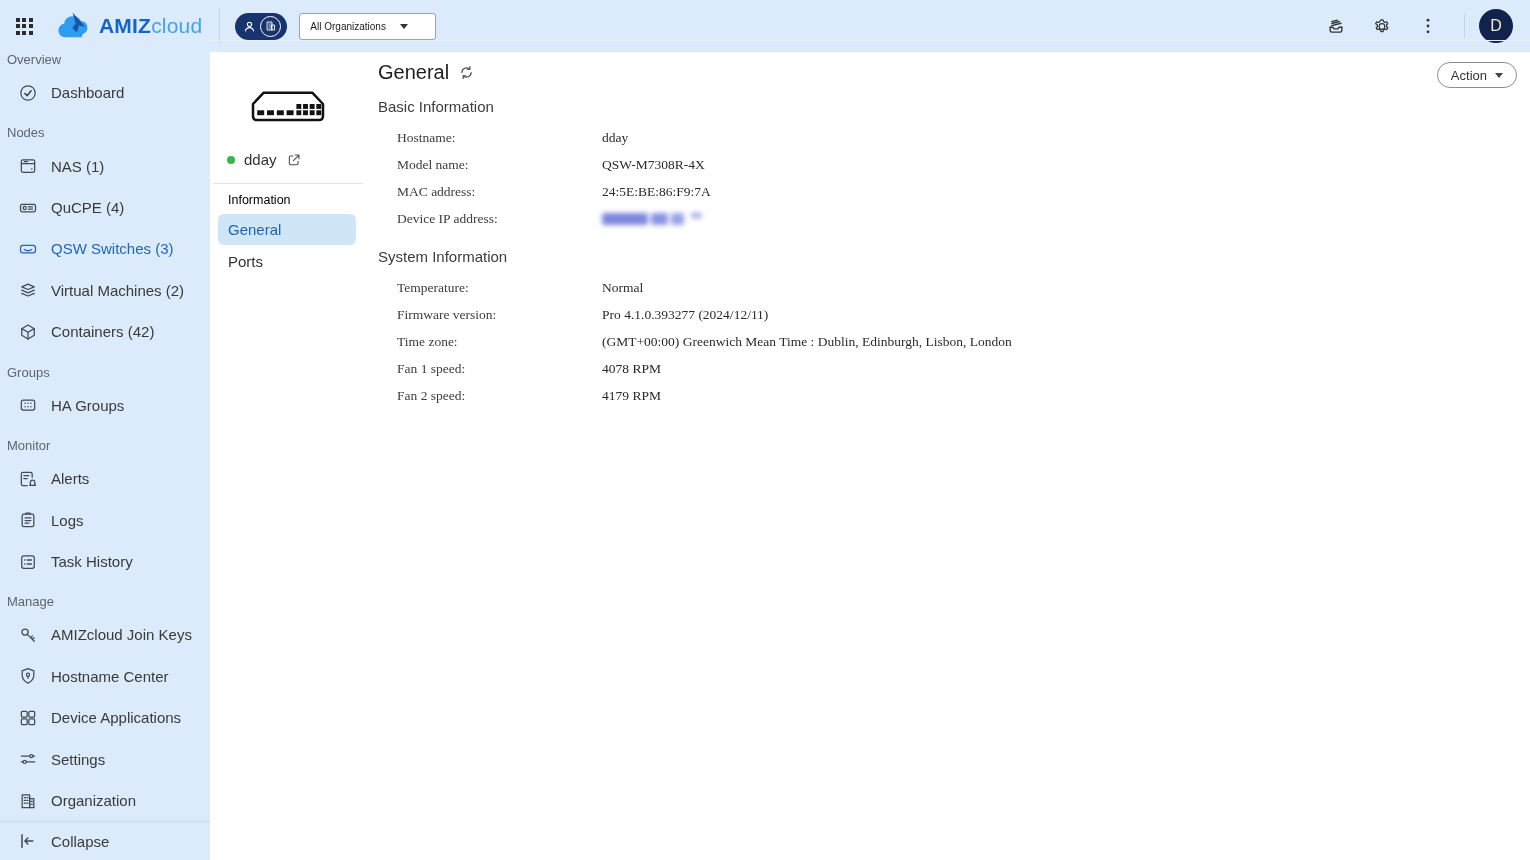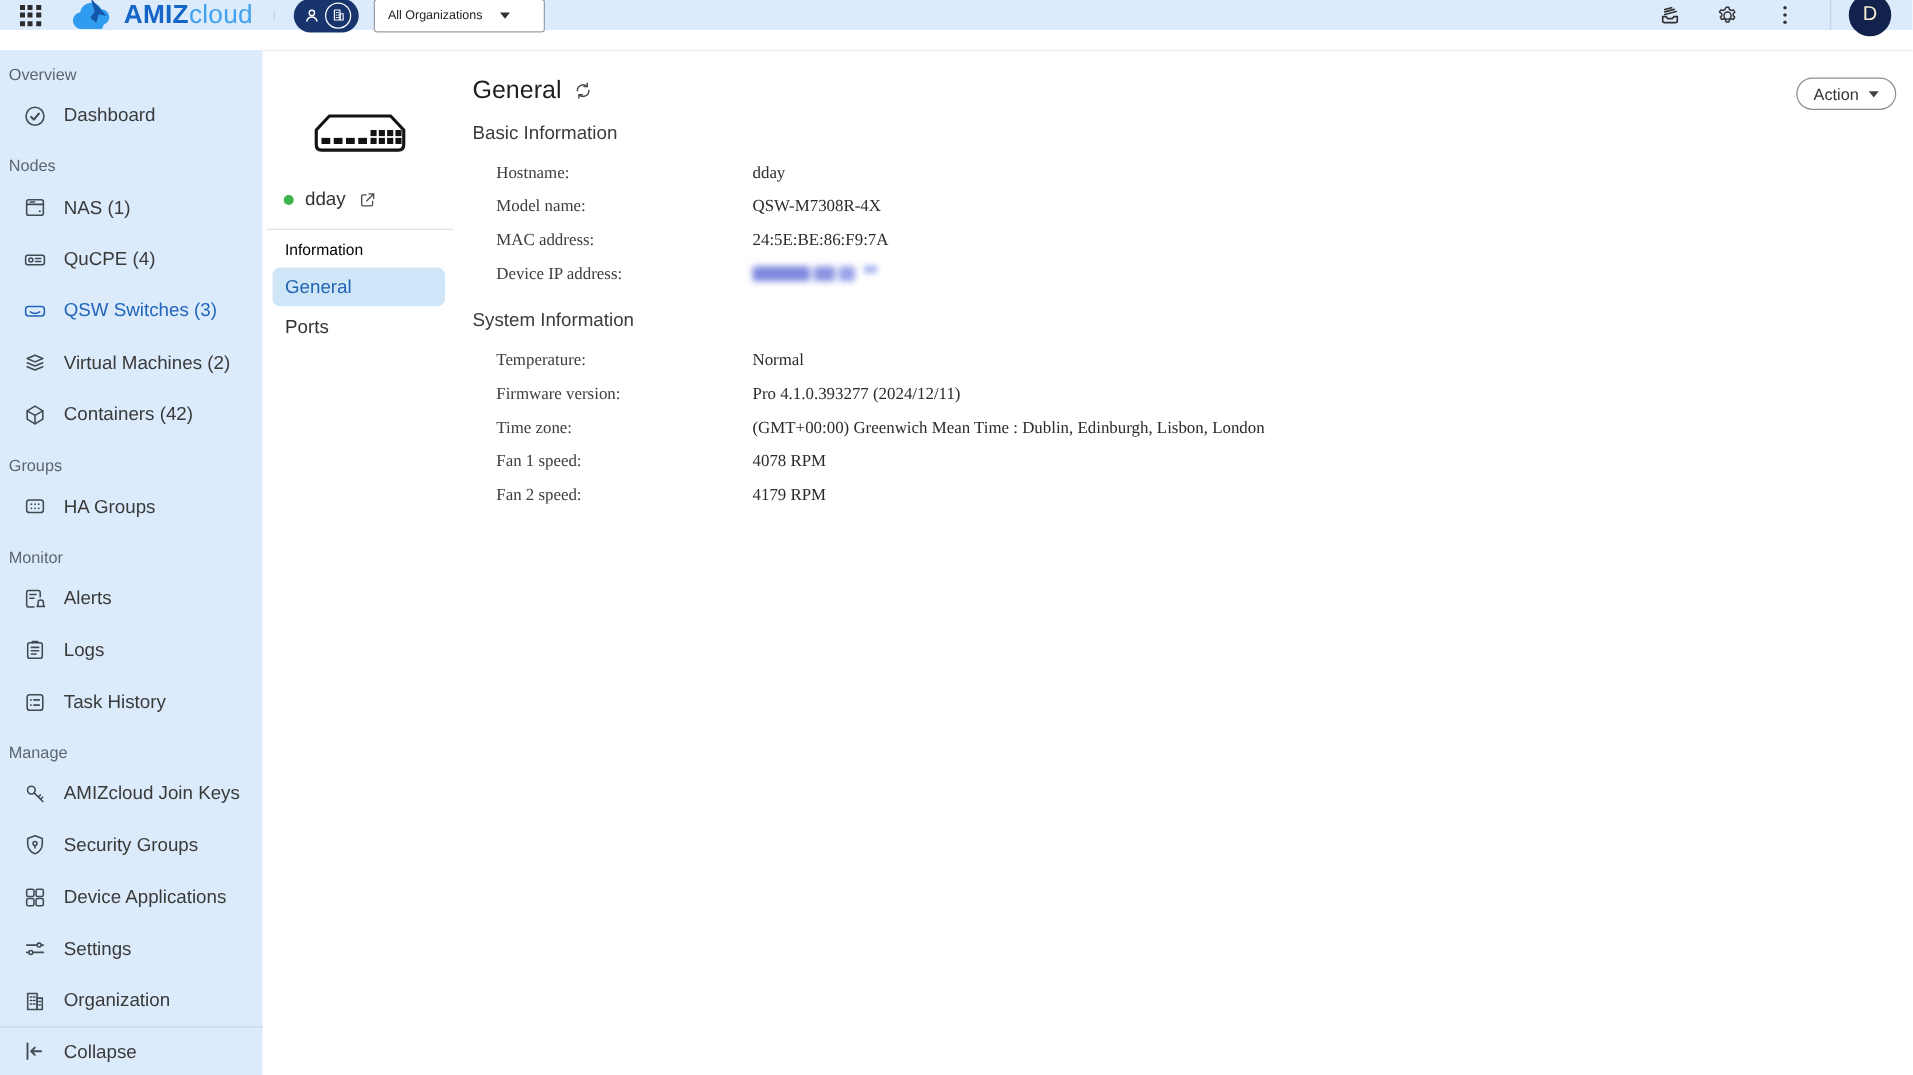--- a/index.html
+++ b/index.html
@@ -2,21 +2,21 @@
 <html><head>
 <meta charset="utf-8">
 <style>
   * { box-sizing: border-box; margin: 0; padding: 0; }
   html,body { width:1530px; height:860px; overflow:hidden;
     font-family:"Liberation Sans", sans-serif; background:#fff; color:#333; }
   svg { display:block; }
   .stroke { fill:none; stroke:currentColor; stroke-width:1.5; stroke-linecap:round; stroke-linejoin:round; }
 
   
-  .topbar { position:absolute; top:0; left:0; right:0; height:24px;
+  .topbar { position:absolute; top:0; left:0; right:0; height:52px;
     background:#dcebfb; display:flex; align-items:center; z-index:5; }
   .topbar-underline { position:absolute; top:40px; left:210px; right:0; height:1px; background:#e9eef5; z-index:6; }
   .apps-btn { margin-left:13px; width:22px; height:22px; display:flex; align-items:center; justify-content:center; cursor:pointer; }
   .apps-grid { display:grid; grid-template-columns:repeat(3,4px); grid-template-rows:repeat(3,4px); gap:2.5px; }
   .apps-grid span { width:4px; height:4px; background:#2c2c2c; }
   .logo { display:flex; align-items:center; margin-left:20px; cursor:pointer; }
   .logo-text { font-size:21px; margin-left:6px; letter-spacing:.2px; }
   .logo-bold { font-weight:700; color:#1565c6; }
   .logo-light { font-weight:400; color:#41a1ee; }
   .topbar-divider { position:absolute; left:219px; top:8px; bottom:8px; width:1px; background:#c3d4e8; }
@@ -313,21 +313,21 @@
     <span>AMIZcloud Join Keys</span>
   </div>
   <div class="side-item">
     <span class="sicon">
       <svg class="stroke" width="20" height="20" viewBox="0 0 24 24">
           <path d="M12 3.2 19 5.8v4.8c0 4.8-2.9 8.3-7 9.9-4.1-1.6-7-5.1-7-9.9V5.8Z"></path>
           <circle cx="12" cy="10.5" r="1.9"></circle>
           <path d="M12 12.4v2.4"></path>
         </svg>
     </span>
-    <span>Security Groups</span>
+    <span>Hostname Center</span>
   </div>
   <div class="side-item">
     <span class="sicon">
       <svg class="stroke" width="20" height="20" viewBox="0 0 24 24">
           <rect x="4" y="4" width="7" height="7" rx="1.5"></rect>
           <rect x="13" y="4" width="7" height="7" rx="1.5"></rect>
           <rect x="4" y="13" width="7" height="7" rx="1.5"></rect>
           <rect x="13" y="13" width="7" height="7" rx="1.5"></rect>
         </svg>
     </span>

